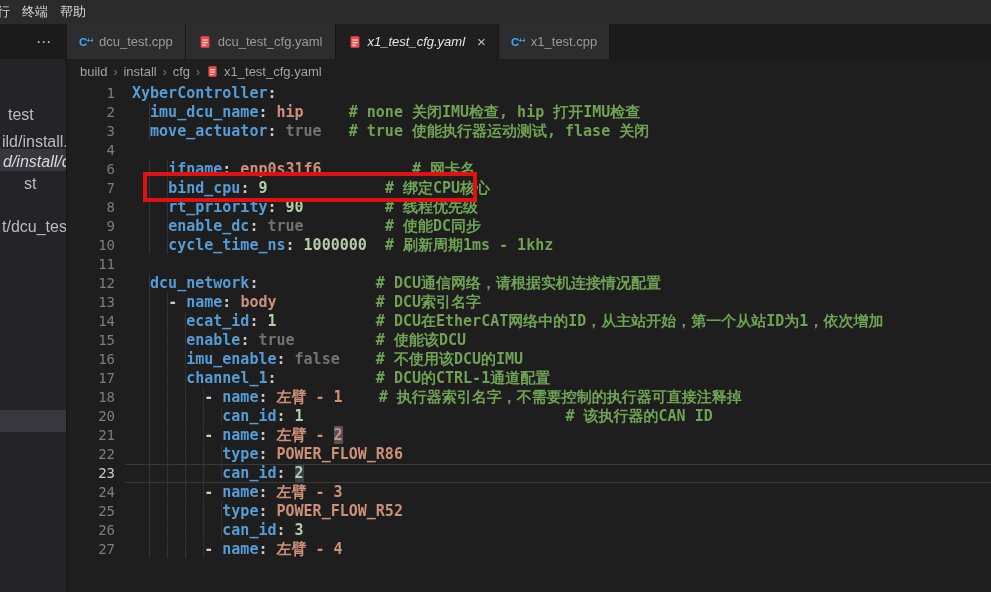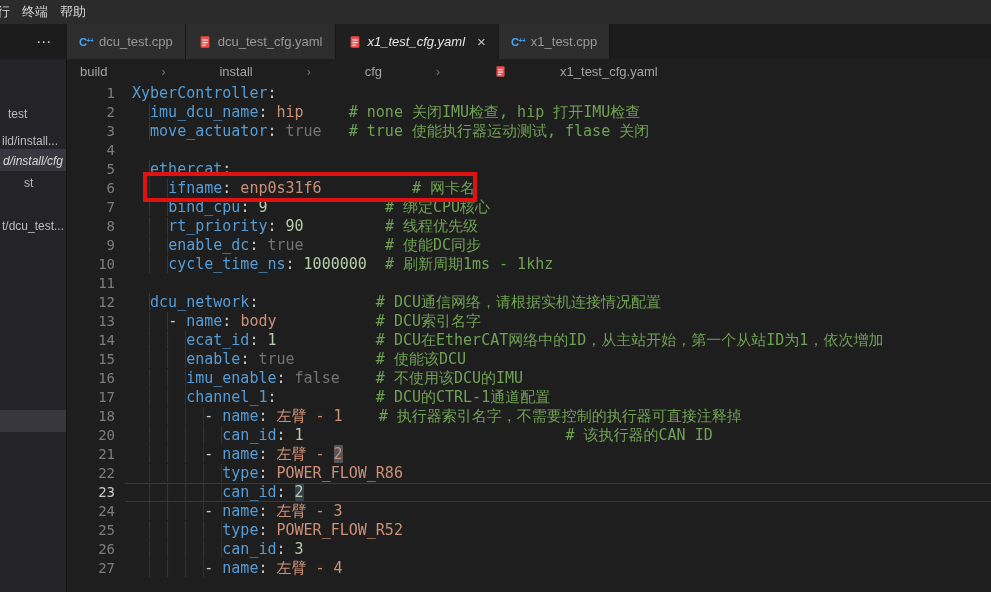--- a/index.html
+++ b/index.html
@@ -20,45 +20,45 @@
   .tabs { position:absolute; left:67px; top:0; height:35px; display:flex; }
   .tab { height:35px; display:flex; align-items:center; gap:6px; padding:0 12px;
          background:#2d2d2d; color:#999999; font-size:13px; border-right:1px solid #161616; cursor:default; }
   .tab.active { background:#1f1f1f; color:#e6e6e6; }
   .tab.active .tab-label { font-style:italic; }
   .tab .close { margin-left:6px; color:#c2c2c2; font-size:15px; line-height:1; }
   .ficon { width:14px; height:14px; display:inline-block; flex:0 0 auto; }
 
   
   .breadcrumbs { position:absolute; top:59px; left:67px; right:0; height:25px; background:#1e1e1e;
-                 display:flex; align-items:center; padding-left:13px; color:#a3a3a3; font-size:13px;gap:48px; }
+                 display:flex; align-items:center; padding-left:13px; color:#a3a3a3; font-size:13px; }
   .breadcrumbs .sep { margin:0 6px; color:#767676; font-size:12px; }
   .breadcrumbs .ficon { margin-right:5px; width:13px; height:13px; }
 
   
   .sidebar { position:absolute; top:59px; left:0; bottom:0; width:67px; background:#242428;
              border-right:1px solid #141414; overflow:hidden; }
-  .side-item { position:absolute; white-space:nowrap; color:#bcbcbc; font-size:12px; height:21px;
+  .side-item { position:absolute; white-space:nowrap; color:#bcbcbc; font-size:16px; height:21px;
                line-height:21px; cursor:default; }
   .side-row-hl { position:absolute; left:0; width:67px; height:22px; background:#37373d; }
   .hlrow1 { top:90px; }   
   .hlrow2 { top:351px; }  
   .si-0 { top:45px;  left:8px; }
   .si-1 { top:72px;  left:2px; }
   .si-2 { top:92px;  left:3px; font-style:italic; color:#d8d8d8; }
   .si-3 { top:114px; left:24px; }
   .si-4 { top:157px; left:2px; }
 
   
   .code-area { position:absolute; top:84px; left:67px; right:0; bottom:0; background:#1e1e1e;
                font-family:"DejaVu Sans Mono","Liberation Mono",monospace; font-size:15px; overflow:hidden; }
   .row { position:relative; height:19px; line-height:19px; white-space:pre; }
   .ln { display:inline-block; width:48px; text-align:right; color:#7d7d7d; vertical-align:top;
         font-size:14px; }
-  .code { display:inline-block; margin-left:17px; vertical-align:top; }
+  .code { display:inline-block; margin-left:17px; vertical-align:top;font-weight:bold; }
   .row.active .ln { color:#c8c8c8; }
   .row.active::after { content:""; position:absolute; left:58px; right:0; top:0; bottom:0;
                        border-top:1px solid #393939; border-bottom:1px solid #393939; pointer-events:none; }
   .tk-key  { color:#569cd6; }
   .tk-str  { color:#ce9178;text-align:center; }
   .tk-num  { color:#b5cea8; }
   .tk-bool { color:#737373; }
   .tk-cmt  { color:#6fa254; }
   .tk-pun  { color:#cccccc; }
   .tk-sp   { }
@@ -150,21 +150,20 @@
     <div class="side-item si-2">d/install/cfg</div>
     <div class="side-item si-3">st</div>
     <div class="side-item si-4">t/dcu_test...</div>
   </div>
 
   <div class="code-area" id="code-lines">
       <div class="row"><span class="ln">1</span><span class="code"><span class="tk-key">XyberController</span><span class="tk-pun">:</span></span></div>
       <div class="row"><span class="ln">2</span><span class="code"><span class="tk-ind">  </span><span class="tk-key">imu_dcu_name</span><span class="tk-pun">:</span><span class="tk-str"> hip</span><span class="tk-sp">     </span><span class="tk-cmt"># none 关闭IMU检查, hip 打开IMU检查</span></span></div>
       <div class="row"><span class="ln">3</span><span class="code"><span class="tk-ind">  </span><span class="tk-key">move_actuator</span><span class="tk-pun">:</span><span class="tk-bool"> true</span><span class="tk-sp">   </span><span class="tk-cmt"># true 使能执行器运动测试, flase 关闭</span></span></div>
       <div class="row"><span class="ln">4</span><span class="code"></span></div>
-      <div class="row"><span class="ln">5</span><span class="code"><span class="tk-ind">  </span><span class="tk-key">ethercat</span><span class="tk-pun">:</span></span></div>
       <div class="row"><span class="ln">6</span><span class="code"><span class="tk-ind">    </span><span class="tk-key">ifname</span><span class="tk-pun">:</span><span class="tk-str"> enp0s31f6</span><span class="tk-sp">          </span><span class="tk-cmt"># 网卡名</span></span></div>
       <div class="row"><span class="ln">7</span><span class="code"><span class="tk-ind">    </span><span class="tk-key">bind_cpu</span><span class="tk-pun">: </span><span class="tk-num">9</span><span class="tk-sp">             </span><span class="tk-cmt"># 绑定CPU核心</span></span></div>
       <div class="row"><span class="ln">8</span><span class="code"><span class="tk-ind">    </span><span class="tk-key">rt_priority</span><span class="tk-pun">: </span><span class="tk-num">90</span><span class="tk-sp">         </span><span class="tk-cmt"># 线程优先级</span></span></div>
       <div class="row"><span class="ln">9</span><span class="code"><span class="tk-ind">    </span><span class="tk-key">enable_dc</span><span class="tk-pun">: </span><span class="tk-bool">true</span><span class="tk-sp">         </span><span class="tk-cmt"># 使能DC同步</span></span></div>
       <div class="row"><span class="ln">10</span><span class="code"><span class="tk-ind">    </span><span class="tk-key">cycle_time_ns</span><span class="tk-pun">: </span><span class="tk-num">1000000</span><span class="tk-sp">  </span><span class="tk-cmt"># 刷新周期1ms - 1khz</span></span></div>
       <div class="row"><span class="ln">11</span><span class="code"></span></div>
       <div class="row"><span class="ln">12</span><span class="code"><span class="tk-ind">  </span><span class="tk-key">dcu_network</span><span class="tk-pun">:</span><span class="tk-sp">             </span><span class="tk-cmt"># DCU通信网络，请根据实机连接情况配置</span></span></div>
       <div class="row"><span class="ln">13</span><span class="code"><span class="tk-ind">    </span><span class="tk-pun">- </span><span class="tk-key">name</span><span class="tk-pun">: </span><span class="tk-str">body</span><span class="tk-sp">           </span><span class="tk-cmt"># DCU索引名字</span></span></div>
       <div class="row"><span class="ln">14</span><span class="code"><span class="tk-ind">      </span><span class="tk-key">ecat_id</span><span class="tk-pun">: </span><span class="tk-num">1</span><span class="tk-sp">           </span><span class="tk-cmt"># DCU在EtherCAT网络中的ID，从主站开始，第一个从站ID为1，依次增加</span></span></div>
       <div class="row"><span class="ln">15</span><span class="code"><span class="tk-ind">      </span><span class="tk-key">enable</span><span class="tk-pun">: </span><span class="tk-bool">true</span><span class="tk-sp">         </span><span class="tk-cmt"># 使能该DCU</span></span></div>

